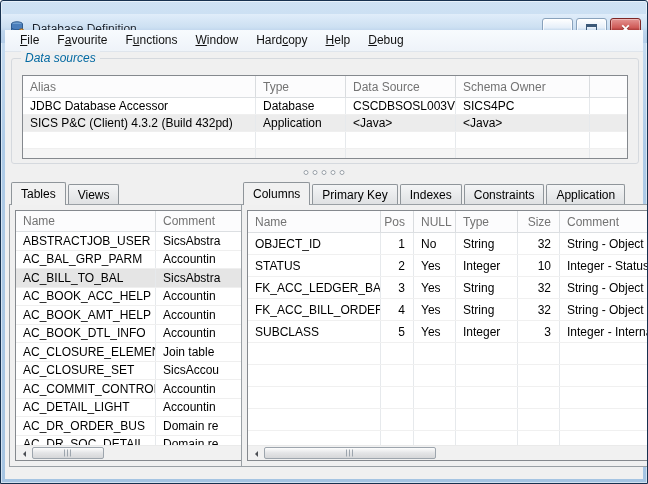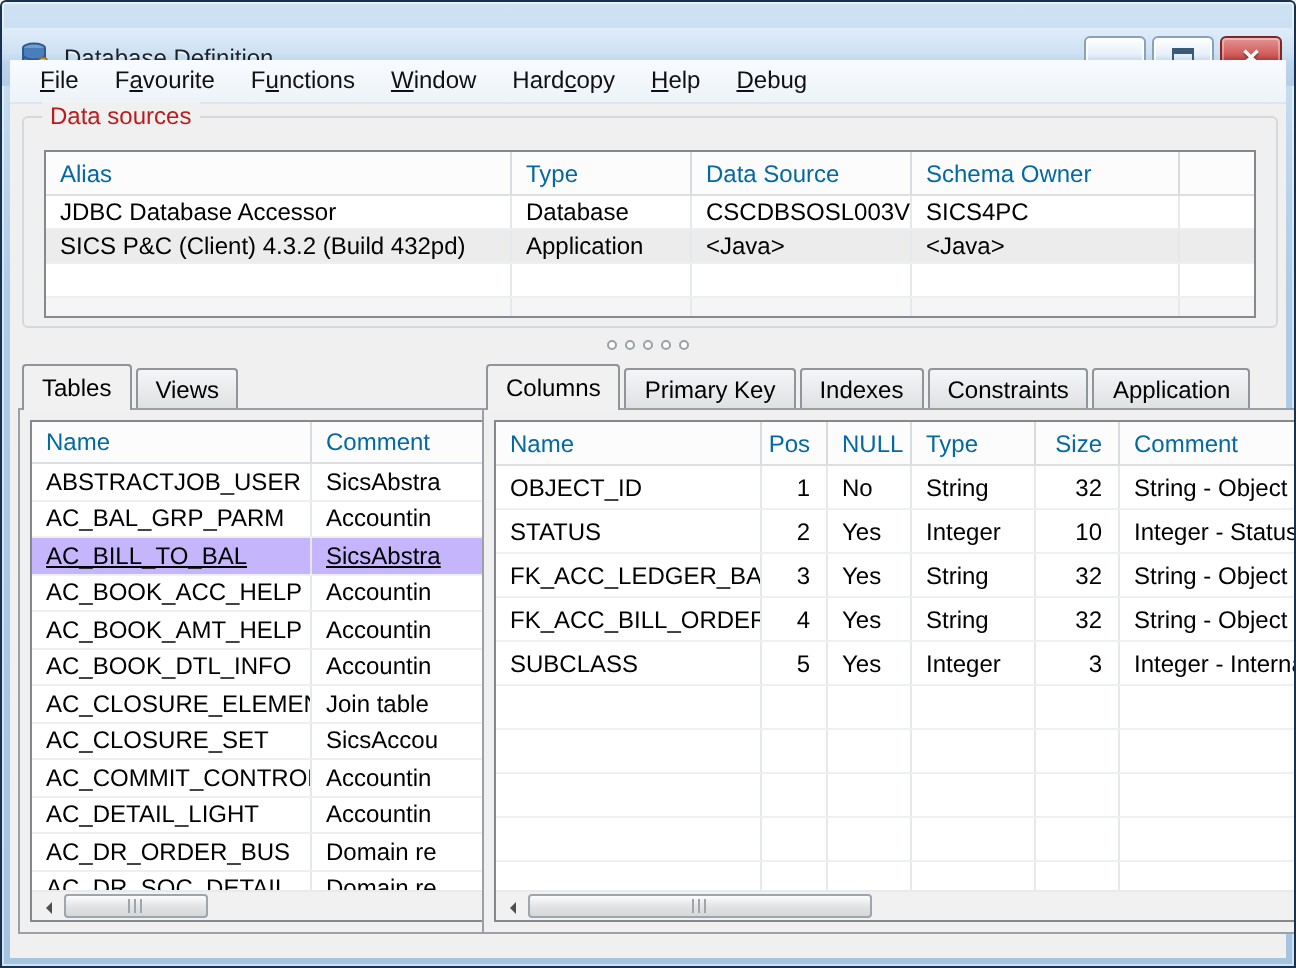--- a/index.html
+++ b/index.html
@@ -40,26 +40,26 @@
     display:flex; align-items:center; padding-left:6px; }
   .menu-item { padding:0 9px; line-height:21px; color:#111; cursor:default; }
   .menu-item u { text-decoration:underline; }
 
   
   .client { position:absolute; top:51px; left:4px; right:4px; bottom:4px; background:#f0f0f0; }
 
   
   .groupbox { position:absolute; left:6px; top:6px; width:628px; height:106px;
     border:1px solid #d5d9de; border-radius:3px; }
-  .group-label { position:absolute; top:-8px; left:9px; background:#f0f0f0; padding:0 4px; color:#b91c1c; }
+  .group-label { position:absolute; top:-8px; left:9px; background:#f0f0f0; padding:0 4px; color:#0369a1;font-style:italic; }
 
   
   .grid { position:absolute; background:#fff; border:1px solid #85898e; overflow:hidden; }
   .g-header { display:flex; background:#fcfcfd; border-bottom:1px solid #dcdfe2; }
-  .gh { padding:0 0 0 7px; display:flex; align-items:center; border-right:1px solid #d9dcdf; color:#0369a1; overflow:hidden; white-space:nowrap; }
+  .gh { padding:0 0 0 7px; display:flex; align-items:center; border-right:1px solid #d9dcdf; color:#737373; overflow:hidden; white-space:nowrap; }
   .cell { padding-left:7px; display:flex; align-items:center; border-right:1px solid #e6e9ec; overflow:hidden; white-space:nowrap; }
   .cell.ra { justify-content:flex-end; padding-right:8px; padding-left:0; }
 
   
   .ds-table { left:10px; right:10px; top:16px; bottom:4px; }
   .ds-table .g-header { height:22px; }
   .ds-row { display:flex; height:17px; border-bottom:1px solid #efefef; }
   .ds-row.sel { background:#ececec; }
   .ds-row:last-child { background:#f5f5f5; }
   .c-alias { width:233px; } .c-type { width:90px; } .c-src { width:110px; } .c-own { width:134px; } .c-fill { flex:1; border-right:none; }
@@ -78,21 +78,21 @@
     border:1px solid #8f959a; border-bottom:none; border-radius:2px 2px 0 0;
     background: linear-gradient(#f4f5f6, #dfe1e3); cursor:default; white-space:nowrap; }
   .tab.active { height:23px; margin-top:0; line-height:22px; background:#f1f1f1; z-index:3; }
   .tab-content { position:absolute; top:22px; left:0; right:0; bottom:0;
     border:1px solid #9aa0a5; background:#f0f0f0; z-index:1; }
 
   
   .tbl-grid { left:5px; top:5px; right:5px; bottom:5px; }
   .tbl-grid .g-header { height:21px; }
   .t-row { display:flex; height:18.5px; border-bottom:1px solid #efefef; }
-  .t-row.sel { background:#c4b5fd;text-decoration:underline; }
+  .t-row.sel { background:#e5e5e5; }
   .c-tname { width:140px; } .c-tcomment { flex:1; border-right:none; }
 
   
   .col-grid { left:5px; top:5px; right:5px; bottom:5px; }
   .col-grid .g-header { height:22px; }
   .c-row { display:flex; height:22px; border-bottom:1px solid #f0f0f0; }
   .c-name { width:133px; } .c-pos { width:33px; } .c-null { width:42px; } .c-ctype { width:62px; } .c-size { width:42px; } .c-comment { flex:1; border-right:none; }
 
   
   .hscroll { position:absolute; left:0; right:0; bottom:0; height:15px; background:#f1f1f1; border-top:1px solid #eaeaea; }

